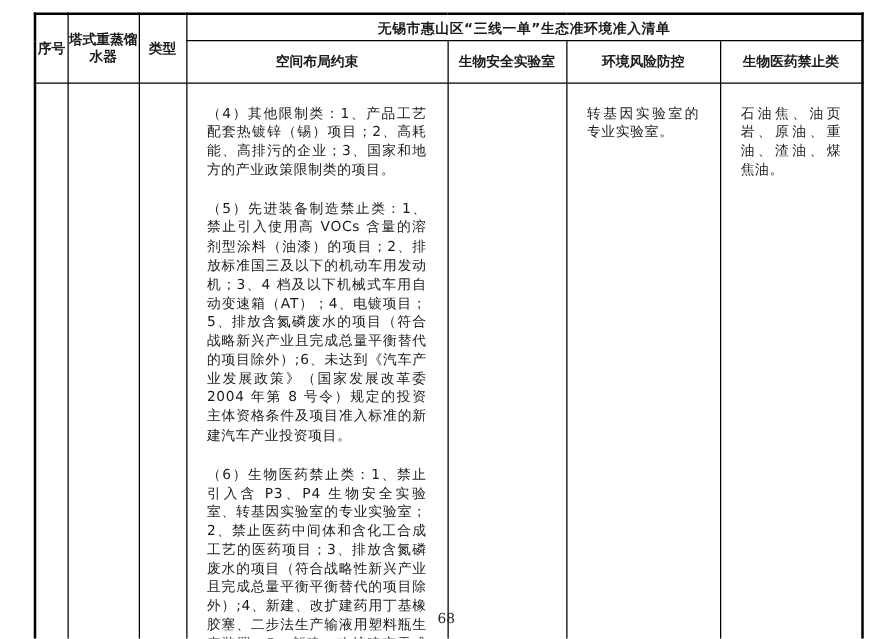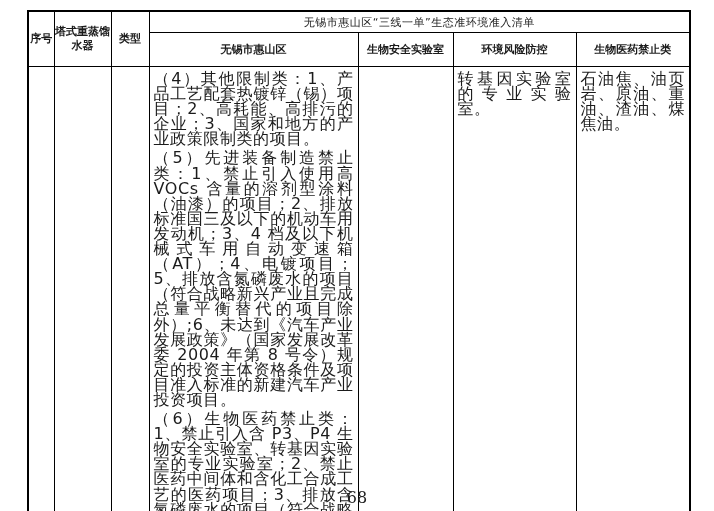--- a/index.html
+++ b/index.html
@@ -26,47 +26,47 @@
     overflow:hidden;
   }
   td.hcell{
     text-align:center;
     vertical-align:middle;
     font-weight:bold;
     line-height:14px;
   }
   td.title-cell{
     height:20px;
-    font-weight:normal;
+    font-weight:bold;
     text-align:center;
     vertical-align:middle;
     font-size:11.5px;
     letter-spacing:0.5px;
   }
   tr.hdr2 td{height:33px;}
   td.unitname{padding:0 5px;}
   tr.body td{height:421px;vertical-align:top;}
   td.text-cell{
     vertical-align:top;
     padding:1px 6px 0 7px;
   }
   td.text-cell p{
-    margin:4px;
-    font-size:16px;
+    margin:16px;
+    font-size:11px;
     line-height:15.1px;
     text-align:justify;
     text-justify:inter-ideograph;
     letter-spacing:0.6px;
   }
   .pageno{
     position:absolute;
     left:0;right:0;
     top:488px;
     text-align:center;
-    font-size:16px;
+    font-size:11px;
     font-family:"DejaVu Serif","Liberation Serif",serif;
     color:#222;
   }
 </style>
 </head>
 <body>
 
 <div class="page">
 
   <table class="doc">
@@ -80,21 +80,21 @@
       <col style="width:114px">
     </colgroup>
     <tbody>
       <tr class="hdr1">
         <td rowspan="2" class="hcell">序号</td>
         <td rowspan="2" class="hcell unitname">塔式重蒸馏水器</td>
         <td rowspan="2" class="hcell">类型</td>
         <td colspan="4" class="title-cell">无锡市惠山区“三线一单”生态准环境准入清单</td>
       </tr>
       <tr class="hdr2">
-        <td class="hcell">无锡市惠山区</td>
+        <td class="hcell">空间布局约束</td>
         <td class="hcell">生物安全实验室</td>
         <td class="hcell">环境风险防控</td>
         <td class="hcell">生物医药禁止类</td>
       </tr>
       <tr class="body">
         <td></td>
         <td></td>
         <td></td>
         <td class="text-cell">
           <p>（4）其他限制类：1、产品工艺配套热镀锌（锡）项目；2、高耗能、高排污的企业；3、国家和地方的产业政策限制类的项目。</p>

